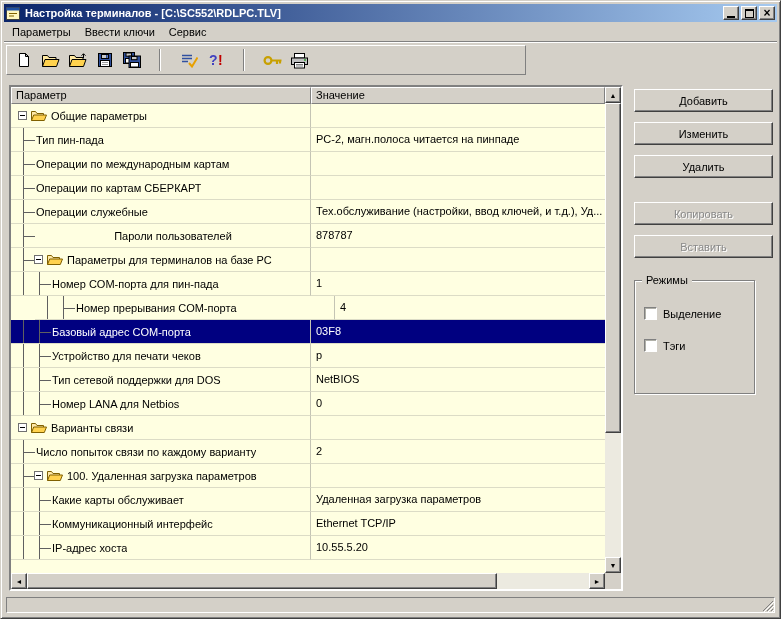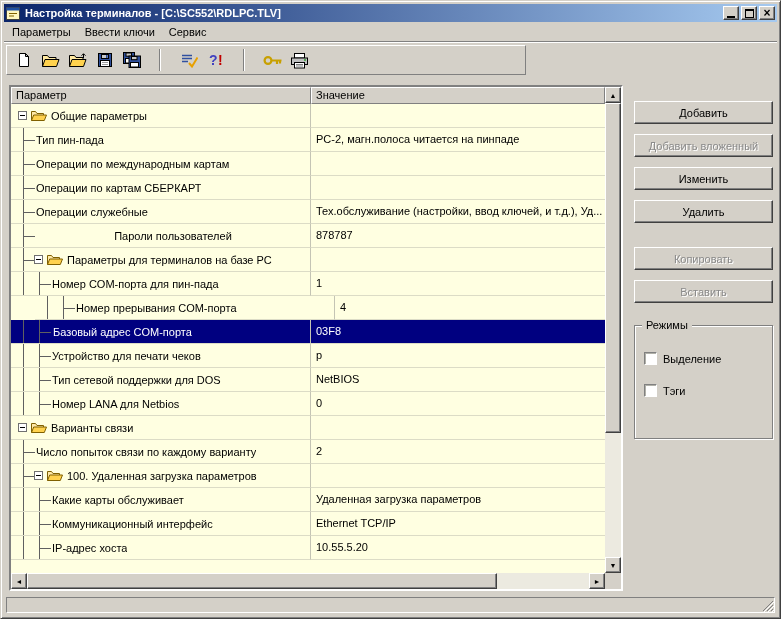--- a/index.html
+++ b/index.html
@@ -49,27 +49,27 @@
   .hscroll { position: absolute; left: 0; right: 16px; bottom: 0; height: 16px; background: #ECEAE0; }
   .sbtn { width: 16px; height: 16px; background: #D4D0C8; border: 1px solid; border-color: #FFFFFF #404040 #404040 #FFFFFF; box-shadow: inset -1px -1px 0 #808080; display: flex; align-items: center; justify-content: center; font-size: 7px; color: #000; }
   .sb-up { position: absolute; top: 0; left: 0; }
   .sb-down { position: absolute; bottom: 0; left: 0; }
   .sb-left { position: absolute; left: 0; top: 0; }
   .sb-right { position: absolute; right: 0; top: 0; }
   .vthumb { position: absolute; left: 0; top: 16px; width: 16px; height: 330px; background: #D4D0C8; border: 1px solid; border-color: #FFFFFF #404040 #404040 #FFFFFF; box-shadow: inset -1px -1px 0 #808080; }
   .hthumb { position: absolute; top: 0; left: 16px; width: 470px; height: 16px; background: #D4D0C8; border: 1px solid; border-color: #FFFFFF #404040 #404040 #FFFFFF; box-shadow: inset -1px -1px 0 #808080; }
   .scorner { position: absolute; right: 0; bottom: 0; width: 16px; height: 16px; background: #D4D0C8; }
 
-  .sidepanel { position: absolute; left: 630px; top: 20px; width: 141px; }
+  .sidepanel { position: absolute; left: 630px; top: 8px; width: 141px; }
   .abtn { display: block; width: 139px; height: 23px; margin: 0 0 10px 0; background: #D4D0C8; border: 1px solid; border-color: #FFFFFF #404040 #404040 #FFFFFF; box-shadow: inset -1px -1px 0 #808080; font-family: "Liberation Sans", sans-serif; font-size: 11px; text-align: center; color: #000; }
   .abtn:first-child { margin-top: 4px; }
   .abtn.disabled { color: #8A8A8A; text-shadow: 1px 1px 0 #FFFFFF; }
   .abtn.gap-top { margin-top: 24px; }
 
-  .modes { position: relative; margin-top: 22px; width: 139px; height: 114px; border: 1px solid #808080; box-shadow: 1px 1px 0 #FFFFFF, inset 1px 1px 0 #FFFFFF; padding: 26px 9px 0 9px; }
+  .modes { position: relative; margin-top: 22px; width: 121px; height: 114px; border: 1px solid #808080; box-shadow: 1px 1px 0 #FFFFFF, inset 1px 1px 0 #FFFFFF; padding: 26px 9px 0 9px; }
   .modes-title { position: absolute; top: -7px; left: 7px; background: #D4D0C8; padding: 0 4px; }
   .cbrow { display: flex; align-items: center; margin-bottom: 19px; }
   .cbbox { flex: none; width: 13px; height: 13px; background: #FFFFFF; border: 1px solid; border-color: #808080 #FFFFFF #FFFFFF #808080; box-shadow: inset 1px 1px 0 #B0B0A8; }
   .cblabel { margin-left: 6px; text-align: right; }
 
   .statusbar { position: absolute; left: 3px; right: 3px; bottom: 3px; height: 20px; padding: 2px 2px 2px 2px; }
   .spanel { height: 16px; border: 1px solid; border-color: #808080 #FFFFFF #FFFFFF #808080; position: relative; }
   .grip { position: absolute; right: 0; bottom: 0; width: 13px; height: 13px; }
 </style>
 </head>
@@ -291,21 +291,21 @@
                 <span class="plabel">Номер прерывания COM-порта</span>
               </span>
             </div>
             <div class="vcell">4</div>
           </div>
           <div class="grid-row selected" style="background: rgb(0, 0, 128); color: rgb(255, 255, 255);">
             <div class="pcell">
               <div class="guide" style="left: 12px;"></div>
               <div class="guide" style="left: 28px;"></div>
               <div class="tick" style="left: 29px;"></div>
-              <span class="pinner" style="padding-left: 18px; margin-left: 24px;">
+              <span class="pinner" style="padding-left: 41px;">
                 <span class="plabel">Базовый адрес COM-порта</span>
               </span>
             </div>
             <div class="vcell">03F8</div>
           </div>
           <div class="grid-row" style="background: rgb(255, 255, 225);">
             <div class="pcell">
               <div class="guide" style="left: 12px;"></div>
               <div class="guide" style="left: 28px;"></div>
               <div class="tick" style="left: 29px;"></div>
@@ -422,21 +422,20 @@
         <div class="sbtn sb-left">◄</div>
         <div class="hthumb"></div>
         <div class="sbtn sb-right">►</div>
       </div>
       <div class="scorner"></div>
     </div>
 
     <div class="sidepanel">
       <div>
           <button class="abtn">Добавить</button>
-          <button class="abtn disabled">Добавить вложенный</button>
           <button class="abtn">Изменить</button>
           <button class="abtn">Удалить</button>
           <button class="abtn disabled gap-top">Копировать</button>
           <button class="abtn disabled">Вставить</button>
         </div>
       <div class="modes">
         <span class="modes-title">Режимы</span>
         <div>
             <label class="cbrow">
               <span class="cbbox"></span>

